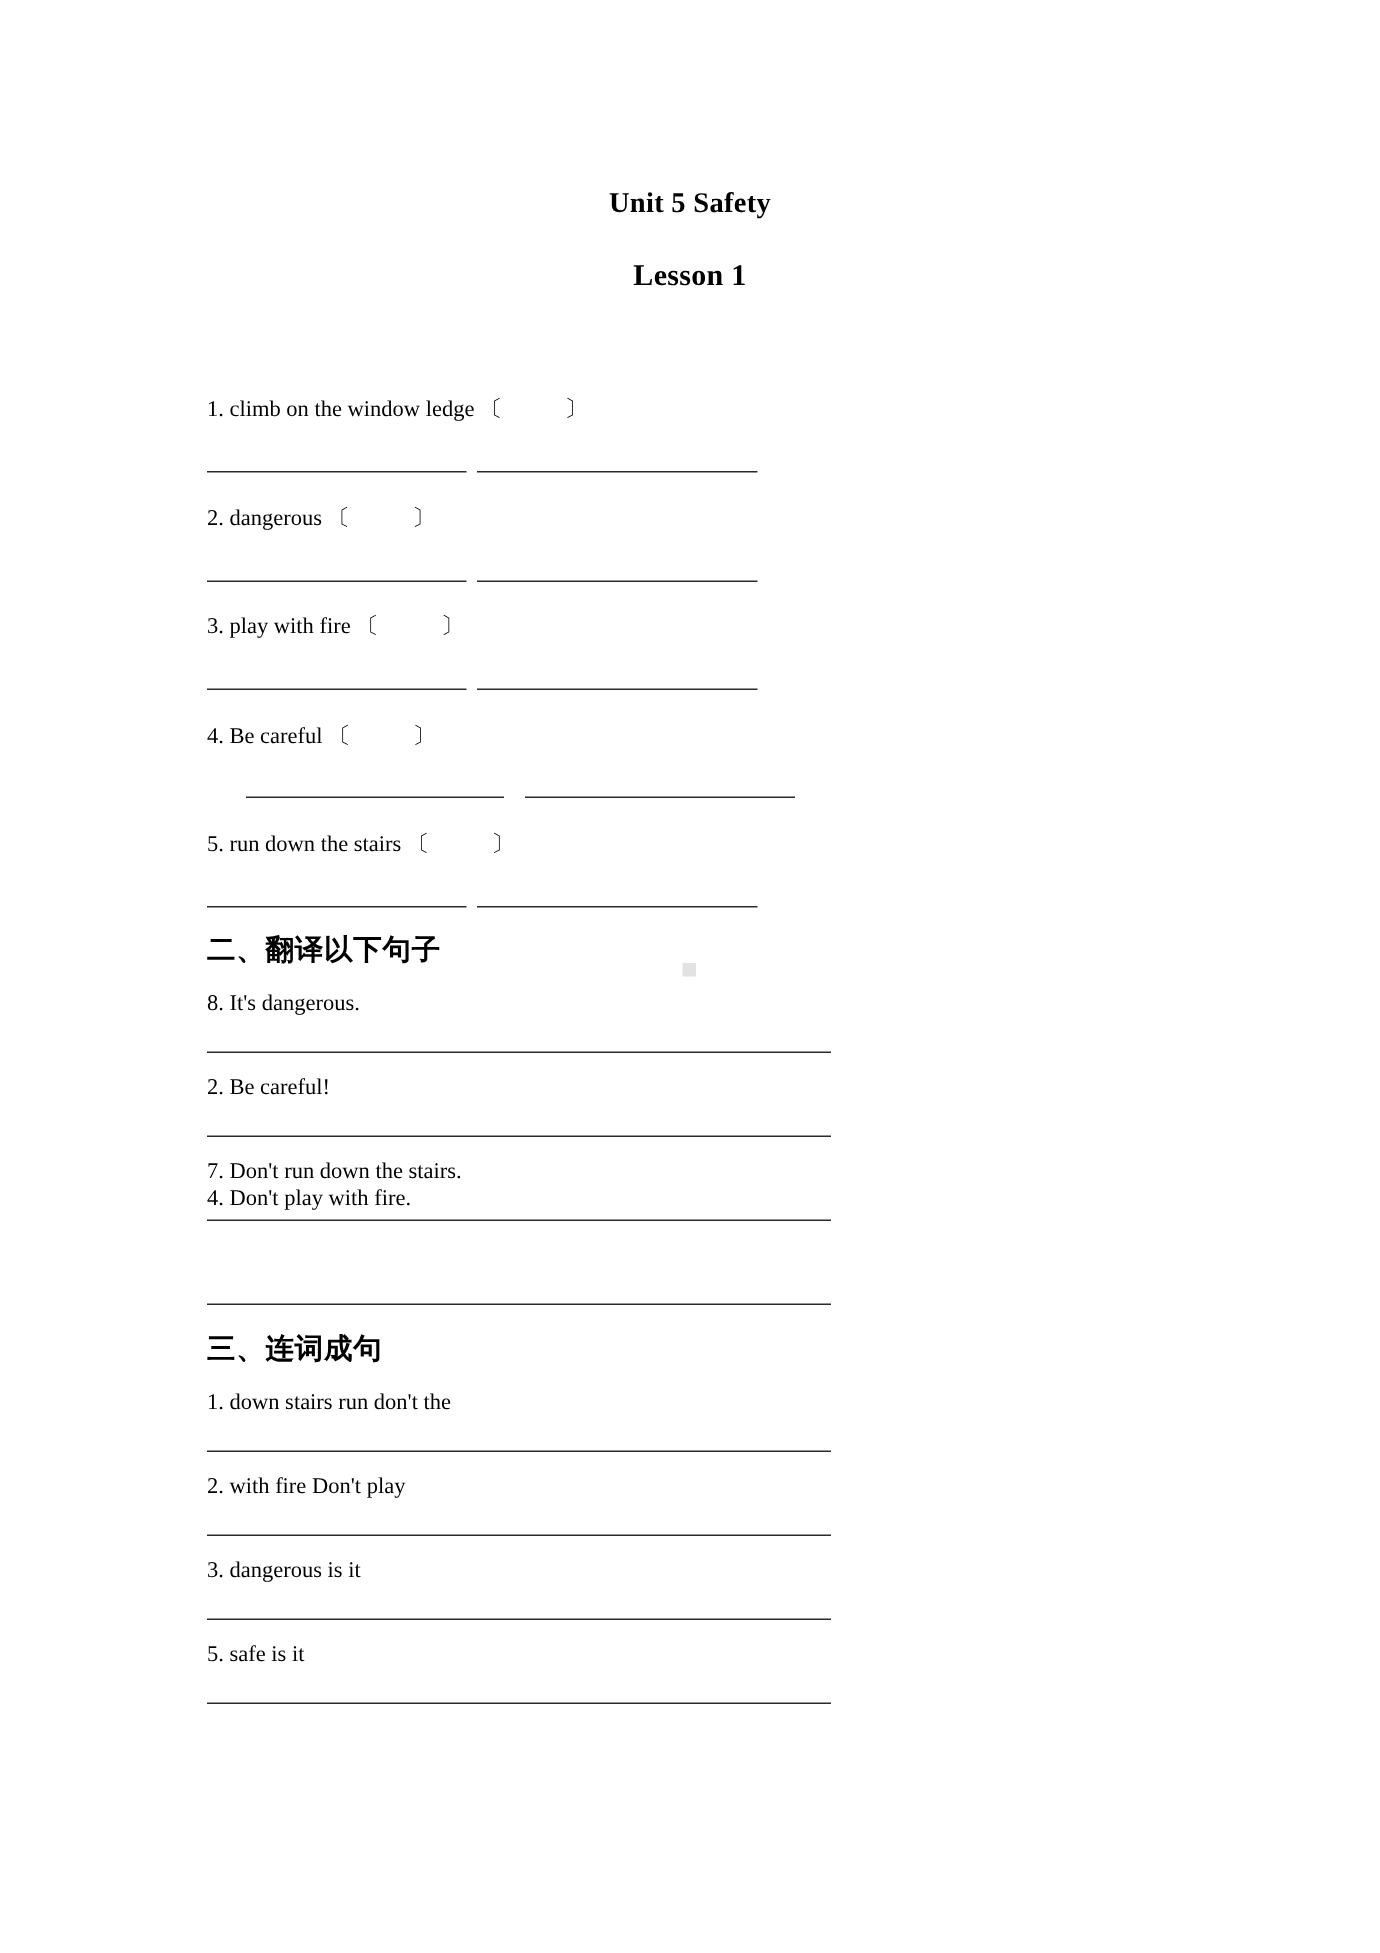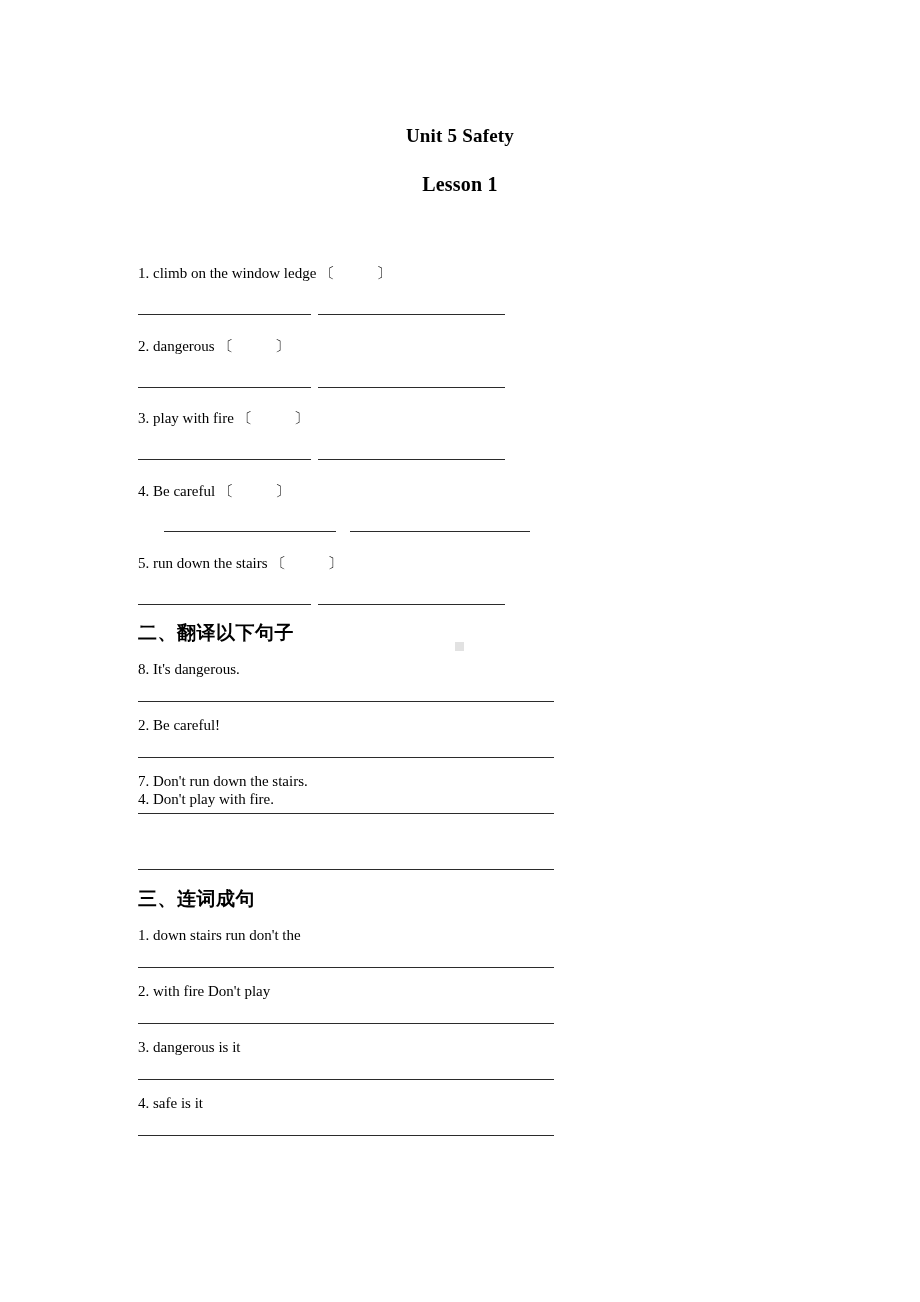--- a/index.html
+++ b/index.html
@@ -114,17 +114,17 @@
 
   <div class="item-text" style="top:928px;">1. down stairs run don't the</div>
   <div class="rule" style="left:138px; top:967px; width:416px;"></div>
 
   <div class="item-text" style="top:984px;">2. with fire Don't play</div>
   <div class="rule" style="left:138px; top:1023px; width:416px;"></div>
 
   <div class="item-text" style="top:1040px;">3. dangerous is it</div>
   <div class="rule" style="left:138px; top:1079px; width:416px;"></div>
 
-  <div class="item-text" style="top:1096px;">4. safe is it</div>
+  <div class="item-text" style="top:1096px;">5. safe is it</div>
   <div class="rule" style="left:138px; top:1135px; width:416px;"></div>
 
 
 </div>
 
 </body></html>

